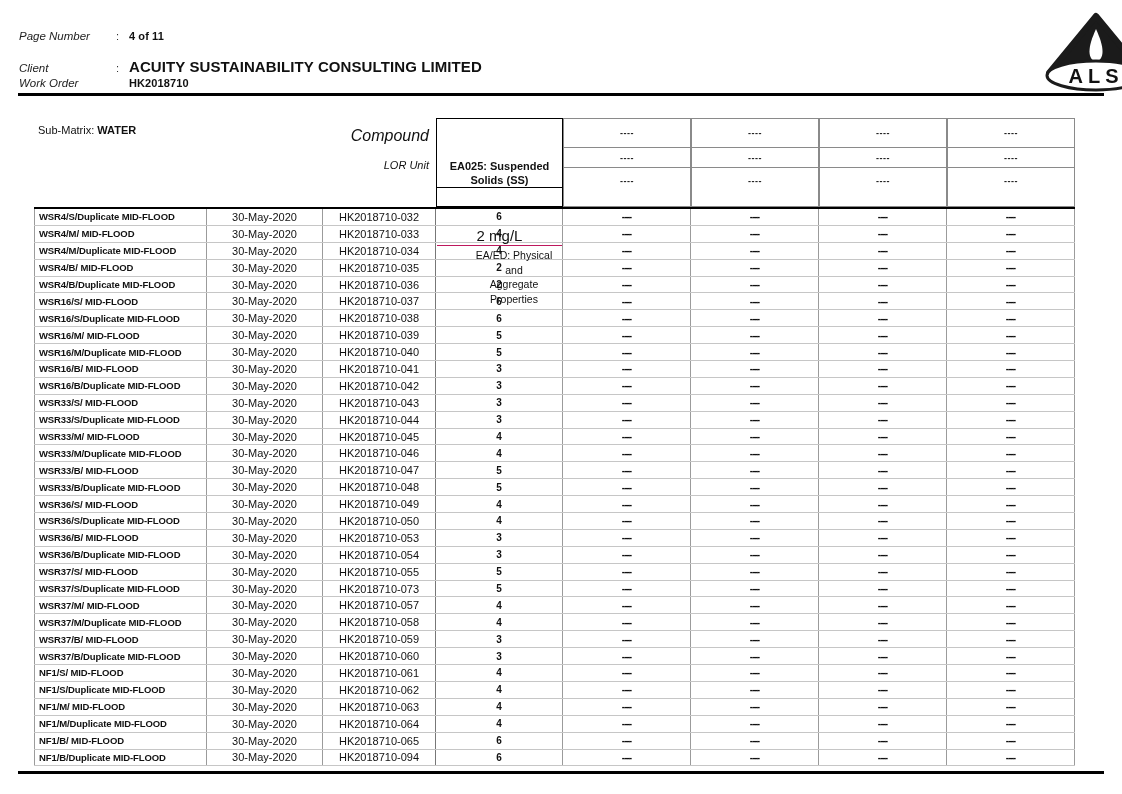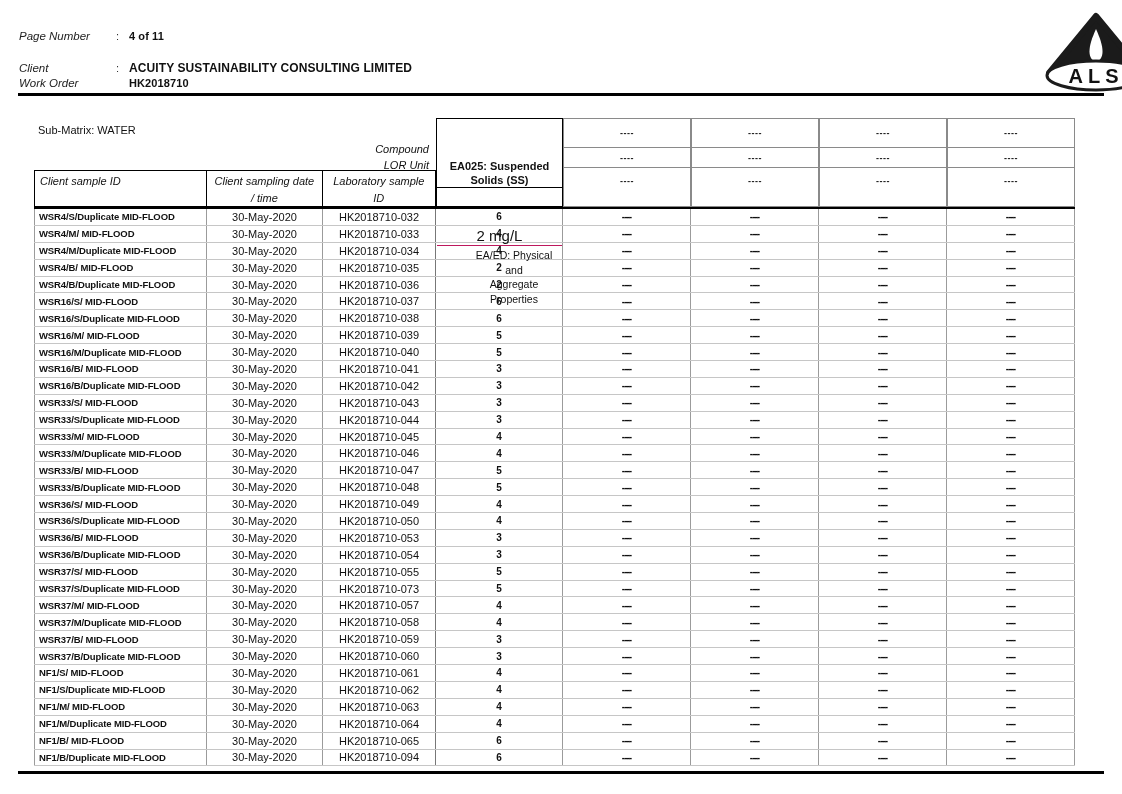--- a/index.html
+++ b/index.html
@@ -5,29 +5,29 @@
   html,body{margin:0;padding:0;background:#e8e8e8;}
   .page{
     position:relative;width:1122px;height:794px;background:#ffffff;
     font-family:"Liberation Sans", sans-serif;color:#111;overflow:hidden;
   }
   
   .hdr-row{position:absolute;left:19px;white-space:nowrap;}
   .hlabel{display:inline-block;width:97px;font-style:italic;font-size:11.5px;color:#222;}
   .hcolon{display:inline-block;width:13px;font-size:11px;color:#333;text-align:left;}
   .hvalue{font-weight:bold;font-size:11px;letter-spacing:0.1px;}
-  .hvalue.small{font-size:12px;}
+  .hvalue.small{font-size:15px;}
   .rule{position:absolute;left:18px;width:1086px;height:3px;background:#000;}
   .logo{position:absolute;left:1042px;top:12px;}
   
   .rtable{position:absolute;left:34px;top:118px;width:1041px;}
   .thead{position:relative;height:89px;border-bottom:2.5px solid #000;}
   .submatrix{position:absolute;left:4px;top:6px;font-size:11px;}
-  .submatrix .sm-val{font-weight:normal;}
-  .lbl-compound{position:absolute;left:0;top:25px;width:395px;text-align:right;font-style:italic;font-size:11px;}
+  .submatrix .sm-val{font-weight:bold;}
+  .lbl-compound{position:absolute;left:0;top:9px;width:395px;text-align:right;font-style:italic;font-size:16px;}
   .lbl-lor{position:absolute;left:0;top:41px;width:395px;text-align:right;font-style:italic;font-size:11px;}
   .left-box{position:absolute;left:0;top:52px;width:402px;height:37px;box-sizing:border-box;
     border:1px solid #000;display:flex;}
   .lb-cell{box-sizing:border-box;font-style:italic;font-size:11px;line-height:1.5;
     padding-top:2px;text-align:center;white-space:pre-line;border-right:1px solid #000;}
   .lb-sample{width:173px;text-align:left;padding-left:5px;}
   .lb-date{width:116px;}
   .lb-lab{width:113px;border-right:none;}
   .analyte-box{position:absolute;left:402px;top:0;width:127px;height:89px;box-sizing:border-box;
     border:1.5px solid #000;background:#fff;}
@@ -85,27 +85,20 @@
   <div class="rtable">
 
     <div class="thead">
       <div class="submatrix">
         <span>Sub-Matrix:</span>
         <span class="sm-val">WATER</span>
       </div>
       <div class="lbl-compound">Compound</div>
       <div class="lbl-lor">LOR Unit</div>
 
-      <div class="left-box">
-        <div class="lb-cell lb-sample">Client sample ID</div>
-        <div class="lb-cell lb-date">Client sampling date
-/ time</div>
-        <div class="lb-cell lb-lab">Laboratory sample
-ID</div>
-      </div>
 
       <div class="analyte-box">
         <div class="an-title">EA025: Suspended
 Solids (SS)</div>
         <div class="an-lor">2 mg/L</div>
         <div class="an-method">EA/ED: Physical and
 Aggregate Properties</div>
       </div>
 
       <div>

